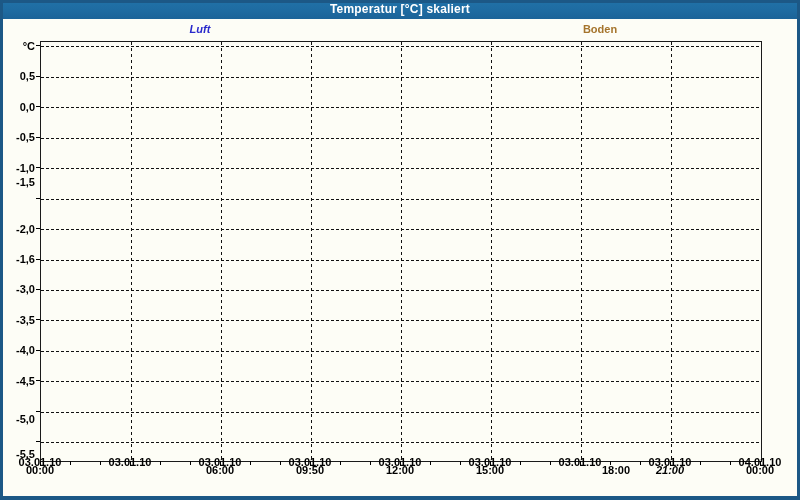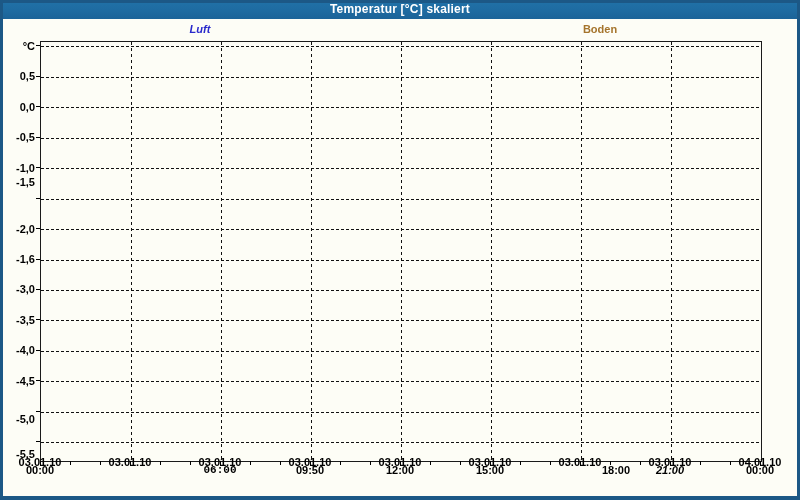--- a/index.html
+++ b/index.html
@@ -135,21 +135,21 @@
     <div class="xtick-mark" style="left: 610px; top: 461px; height: 4px;"></div>
     <div class="xtick-mark" style="left: 640px; top: 461px; height: 4px;"></div>
     <div class="xtick-mark" style="left: 670px; top: 461px; height: 5px;"></div>
     <div class="xtick-mark" style="left: 700px; top: 461px; height: 4px;"></div>
     <div class="xtick-mark" style="left: 730px; top: 461px; height: 4px;"></div>
     <div class="xtick-mark" style="left: 760px; top: 461px; height: 5px;"></div>
     <div class="xtick-time" style="left: 40px;">00:00</div>
     <div class="xtick-date" style="left: 40px;">03.01.10</div>
     <div class="xtick-time" style="left: 122px; margin-top: 40px;">03:00</div>
     <div class="xtick-date" style="left: 130px;">03.01.10</div>
-    <div class="xtick-time" style="left: 220px; font-family: Liberation Mono, monospace;">06:00</div>
+    <div class="xtick-time" style="left: 220px;">06:00</div>
     <div class="xtick-date" style="left: 220px;">03.01.10</div>
     <div class="xtick-time" style="left: 310px;">09:50</div>
     <div class="xtick-date" style="left: 310px;">03.01.10</div>
     <div class="xtick-time" style="left: 400px;">12:00</div>
     <div class="xtick-date" style="left: 400px;">03.01.10</div>
     <div class="xtick-time" style="left: 490px;">15:00</div>
     <div class="xtick-date" style="left: 490px;">03.01.10</div>
     <div class="xtick-time" style="left: 616px;">18:00</div>
     <div class="xtick-date" style="left: 580px;">03.01.10</div>
     <div class="xtick-time" style="left: 670px; font-style: italic;">21:00</div>

